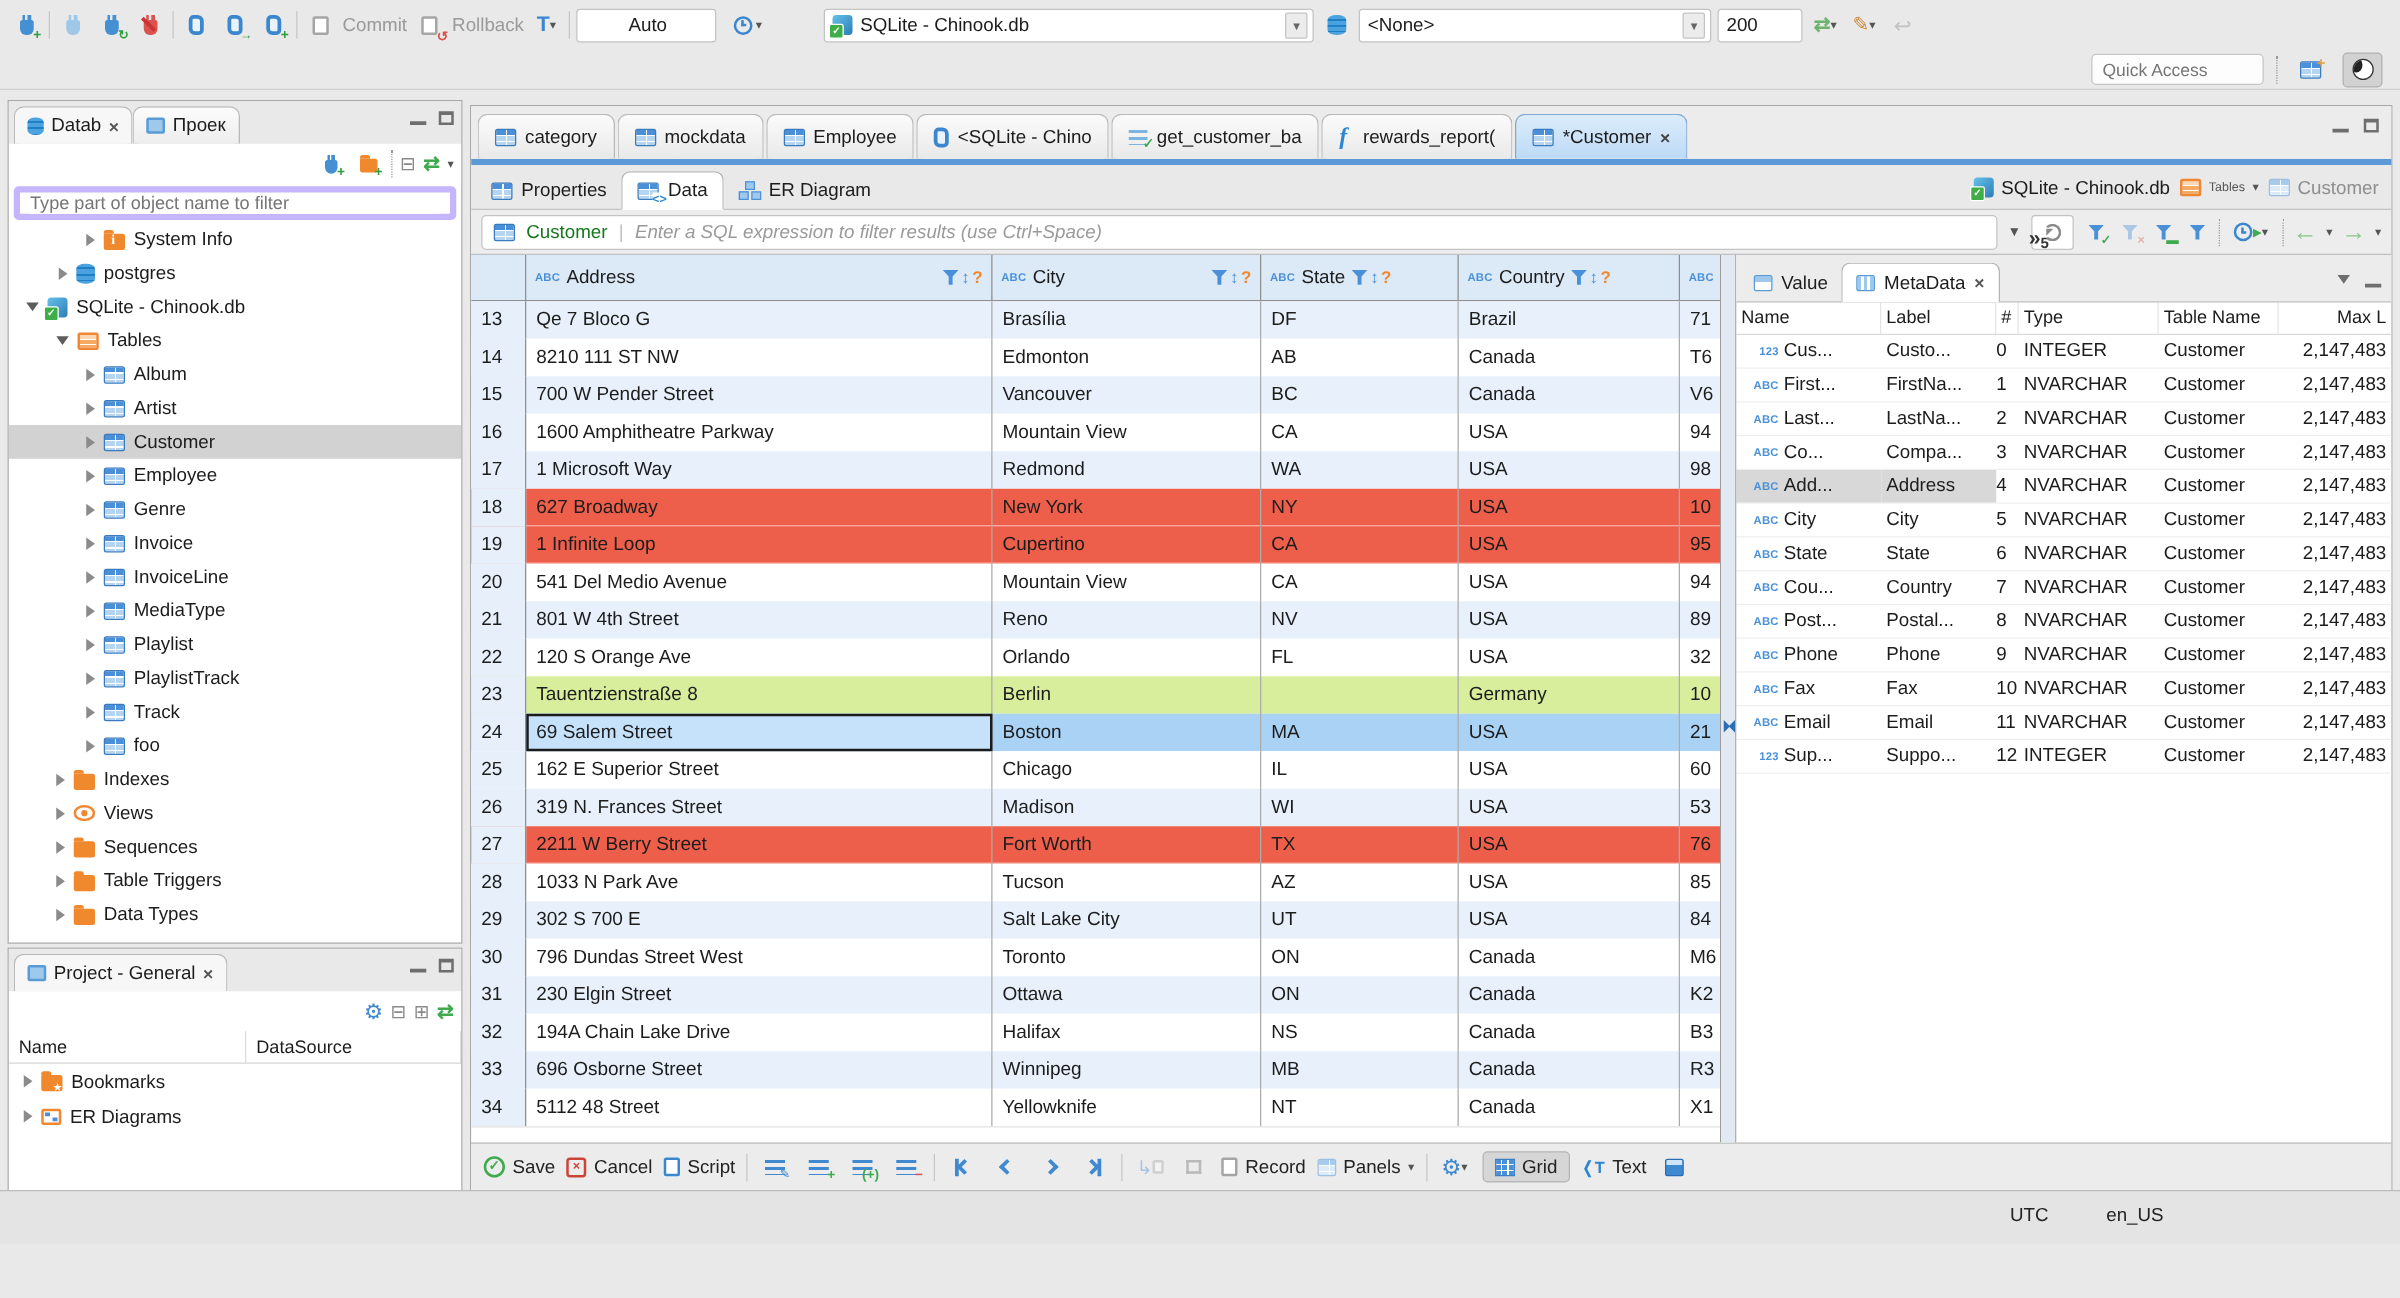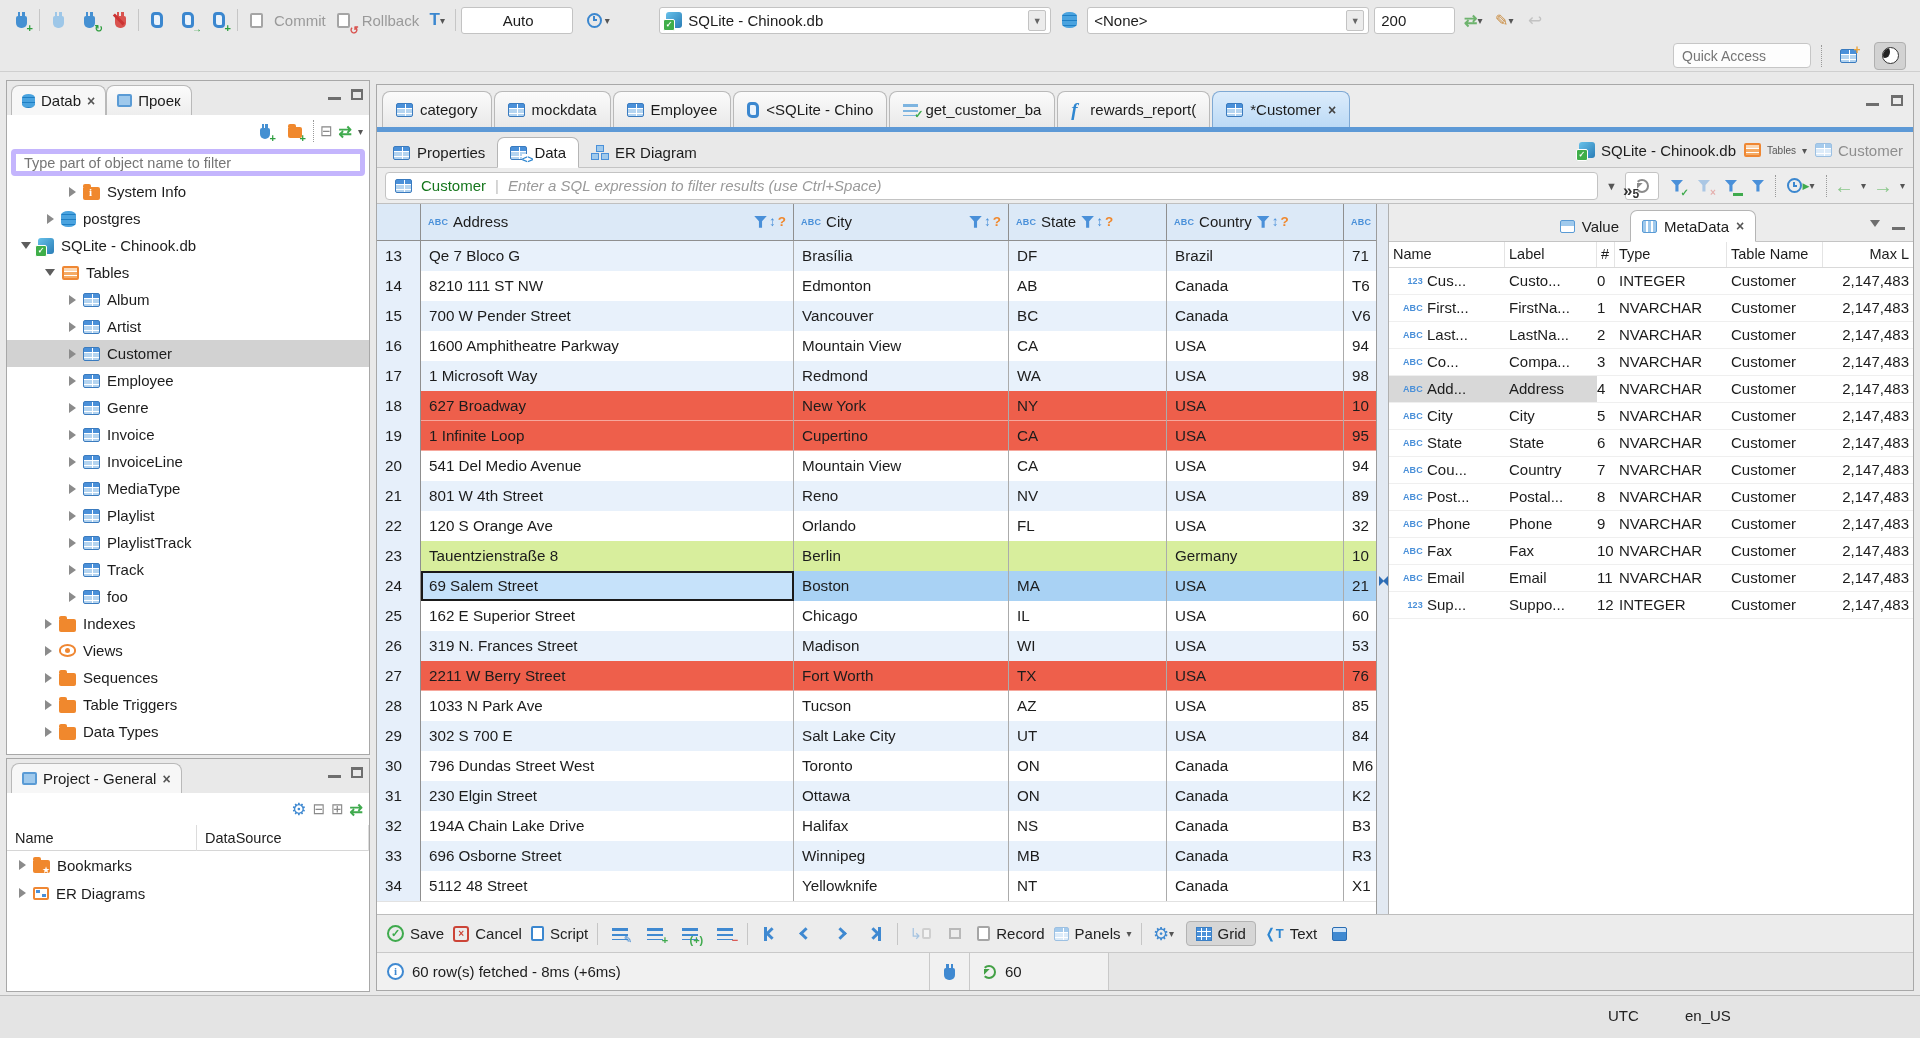--- a/index.html
+++ b/index.html
@@ -178,21 +178,21 @@
   .grow.green { background:#d8ee9d; } .grow.green .c-n { background:#e6effa; }
   .grow.sel { background:#a9d2f4; } .grow.sel .c-n { background:#e6effa; }
   .grow.sel .c-addr { background:#c6e2fa; outline:2px solid #1a1a1a; outline-offset:-2px; }
   #gsliver { height:14px; background:#fff; border-top:1px solid #e2e2e2; }
   #split { width:12px; background:#e2e9f2; border-right:1px solid #b0b0b0; position:relative; }
   #split::before { content:''; position:absolute; top:372px; left:1px; border:5px solid transparent; border-right-color:#2d6db5; }
   #split::after { content:''; position:absolute; top:372px; right:-1px; border:5px solid transparent; border-left-color:#2d6db5; }
 
   
   #vpanel { flex:1; display:flex; flex-direction:column; min-width:0; background:#fff; }
-  #vtabs { height:38px; background:#ececec; display:flex; align-items:flex-end; padding-left:3px; position:relative; border-bottom:1px solid #c4c4c4;justify-content:center; }
+  #vtabs { height:38px; background:#ececec; display:flex; align-items:flex-end; padding-left:3px; position:relative; border-bottom:1px solid #c4c4c4; }
   .vtab { display:flex; align-items:center; gap:7px; height:32px; padding:0 11px; font-size:15px; margin-bottom:-1px;
     border-radius:7px 7px 0 0; }
   .vtab.active { background:#fff; border:1px solid #b5b5b5; border-bottom:1px solid #fff; }
   .vico { width:15px; height:13px; border:1px solid #5a9bd5; border-radius:2px;
     background:linear-gradient(to bottom,#9fc9ec 0 5px,#fff 5px); }
   .vico.meta { background:repeating-linear-gradient(to right,#9fc9ec 0 3px,#fff 3px 5px); }
   #vwin { position:absolute; right:8px; top:12px; display:flex; gap:12px; align-items:center; }
   .dtri { width:0; height:0; border:5px solid transparent; border-top:7px solid #6e6e6e; margin-top:4px; }
   #mhead { display:grid; grid-template-columns:116px 92px 18px 112px 96px 1fr; height:26px; border-bottom:1px solid #d9d9d9; font-size:14.5px; }
   #mhead div { padding:0 4px; line-height:25px; border-right:1px solid #e4e4e4; overflow:hidden; white-space:nowrap; }
@@ -209,21 +209,21 @@
   .rbtn { display:flex; align-items:center; gap:6px; color:#222; white-space:nowrap; }
   .rbtn.pressed { background:#d6d6d6; border:1px solid #b3b3b3; border-radius:4px; padding:3px 9px; }
   .grayed { opacity:.4; }
   #srow { height:38px; background:#f1f1f1; border-top:1px solid #c9c9c9; display:flex; align-items:center; font-size:15px; position:relative; }
   #srow .lft { display:flex; align-items:center; gap:8px; padding-left:10px; width:552px; }
   #sseg1 { width:40px; height:100%; border-left:1px solid #c9c9c9; display:flex; align-items:center; justify-content:center; }
   #sseg2 { width:140px; height:100%; border-left:1px solid #c9c9c9; border-right:1px solid #c9c9c9; display:flex; align-items:center; gap:9px; padding-left:12px; }
   #srest { flex:1; height:100%; background:#e6e6e6; }
 
   
-  #osbar { left:0; top:995px; width:1920px; height:43px; background:#e4e4e4; border-top:1px solid #bcbcbc; }
+  #osbar { left:0; top:952px; width:1920px; height:43px; background:#e4e4e4; border-top:1px solid #bcbcbc; }
   #osbar span { position:absolute; top:11px; font-size:15px; color:#222; }
 </style>
 </head>
 <body>
 
 <div id="topbar" class="abs">
   <div id="tb1">
     <span class="iw">
         <span class="i plug"></span>
         <span class="bdg plus">+</span>
@@ -279,21 +279,21 @@
       <span>SQLite - Chinook.db</span>
       <span class="vbtn">▼</span>
     </span>
     <span class="iw">
         <span class="i dbcyl"></span>
       </span>
     <span class="combo" style="width:282px">
       <span>&lt;None&gt;</span>
       <span class="vbtn">▼</span>
     </span>
-    <span class="combo" style="width:81px">
+    <span class="combo" style="width:68px">
         <span>200</span>
       </span>
     <span class="iw">
         <span style="color:#6db36d;font-size:16px;font-weight:bold">⇄</span>
         <span class="caret">▾</span>
       </span>
     <span class="iw">
         <span style="color:#c98a3d;font-size:16px">✎</span>
         <span class="caret">▾</span>
       </span>

